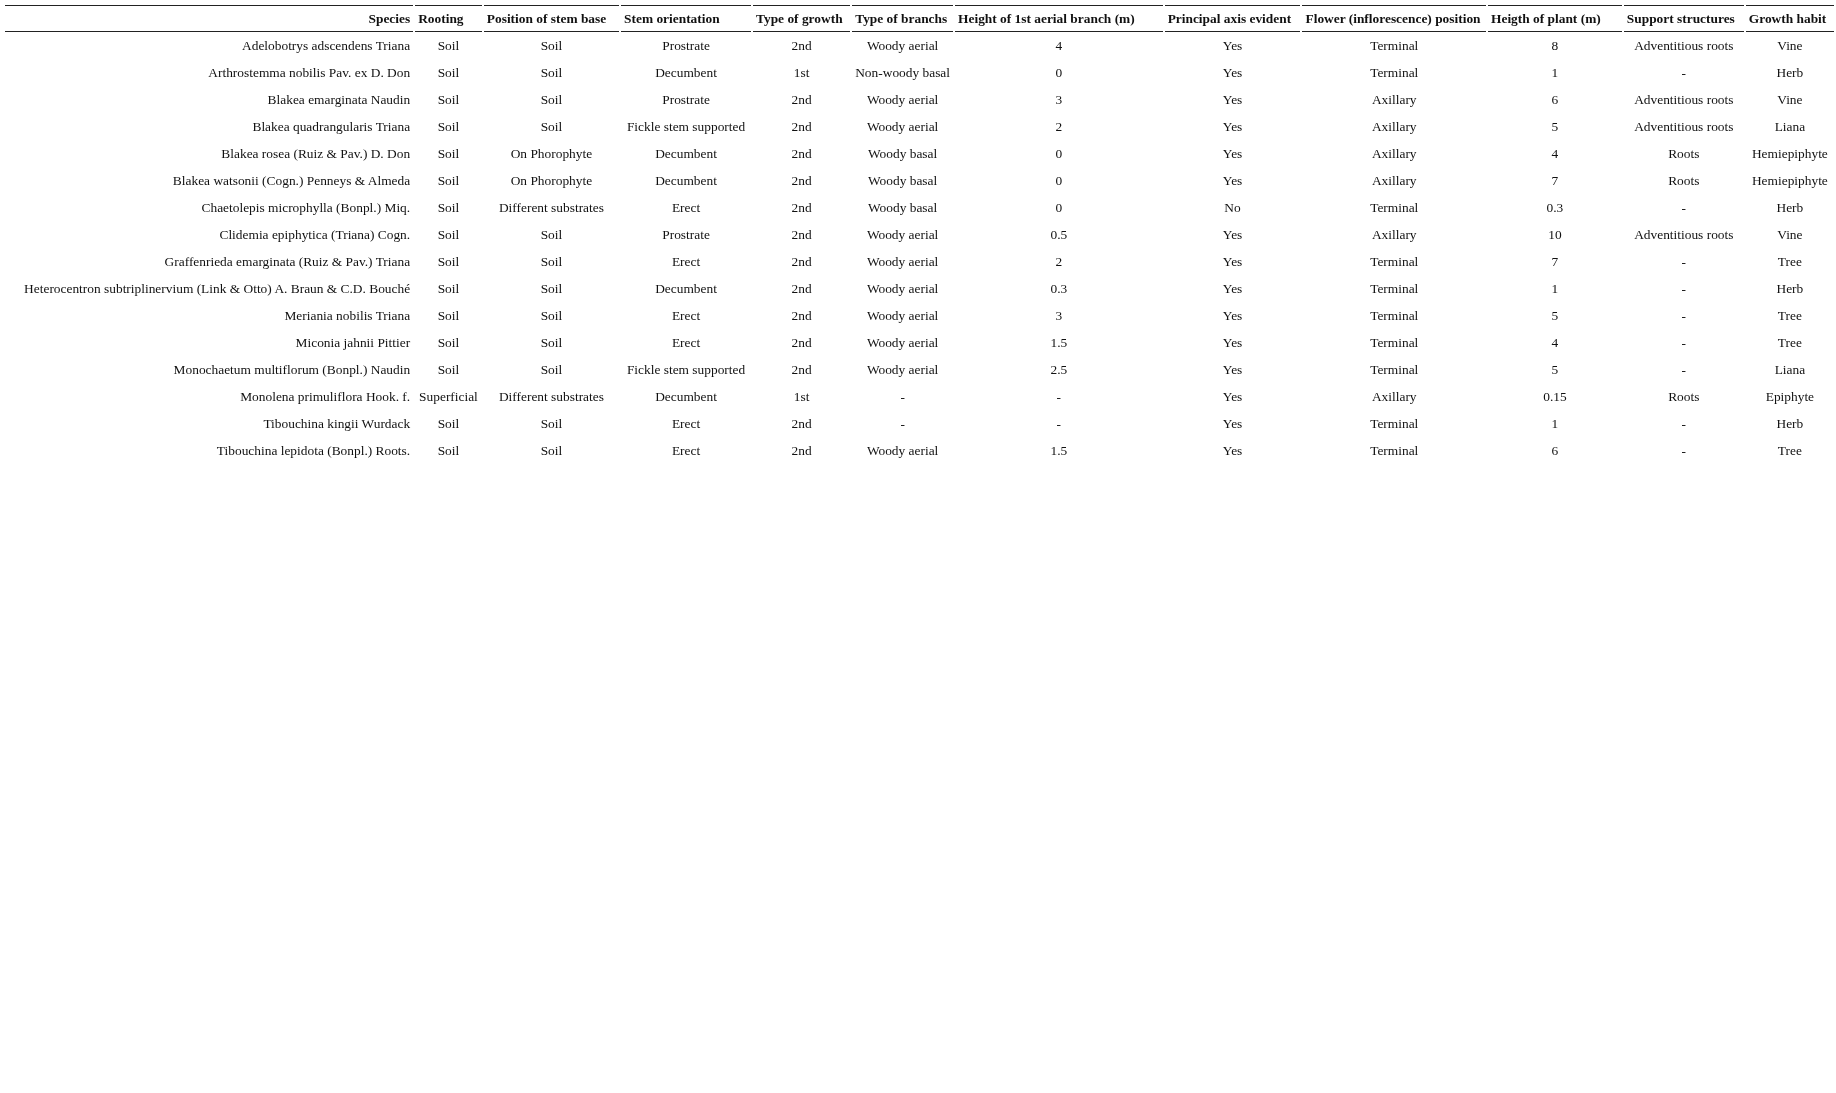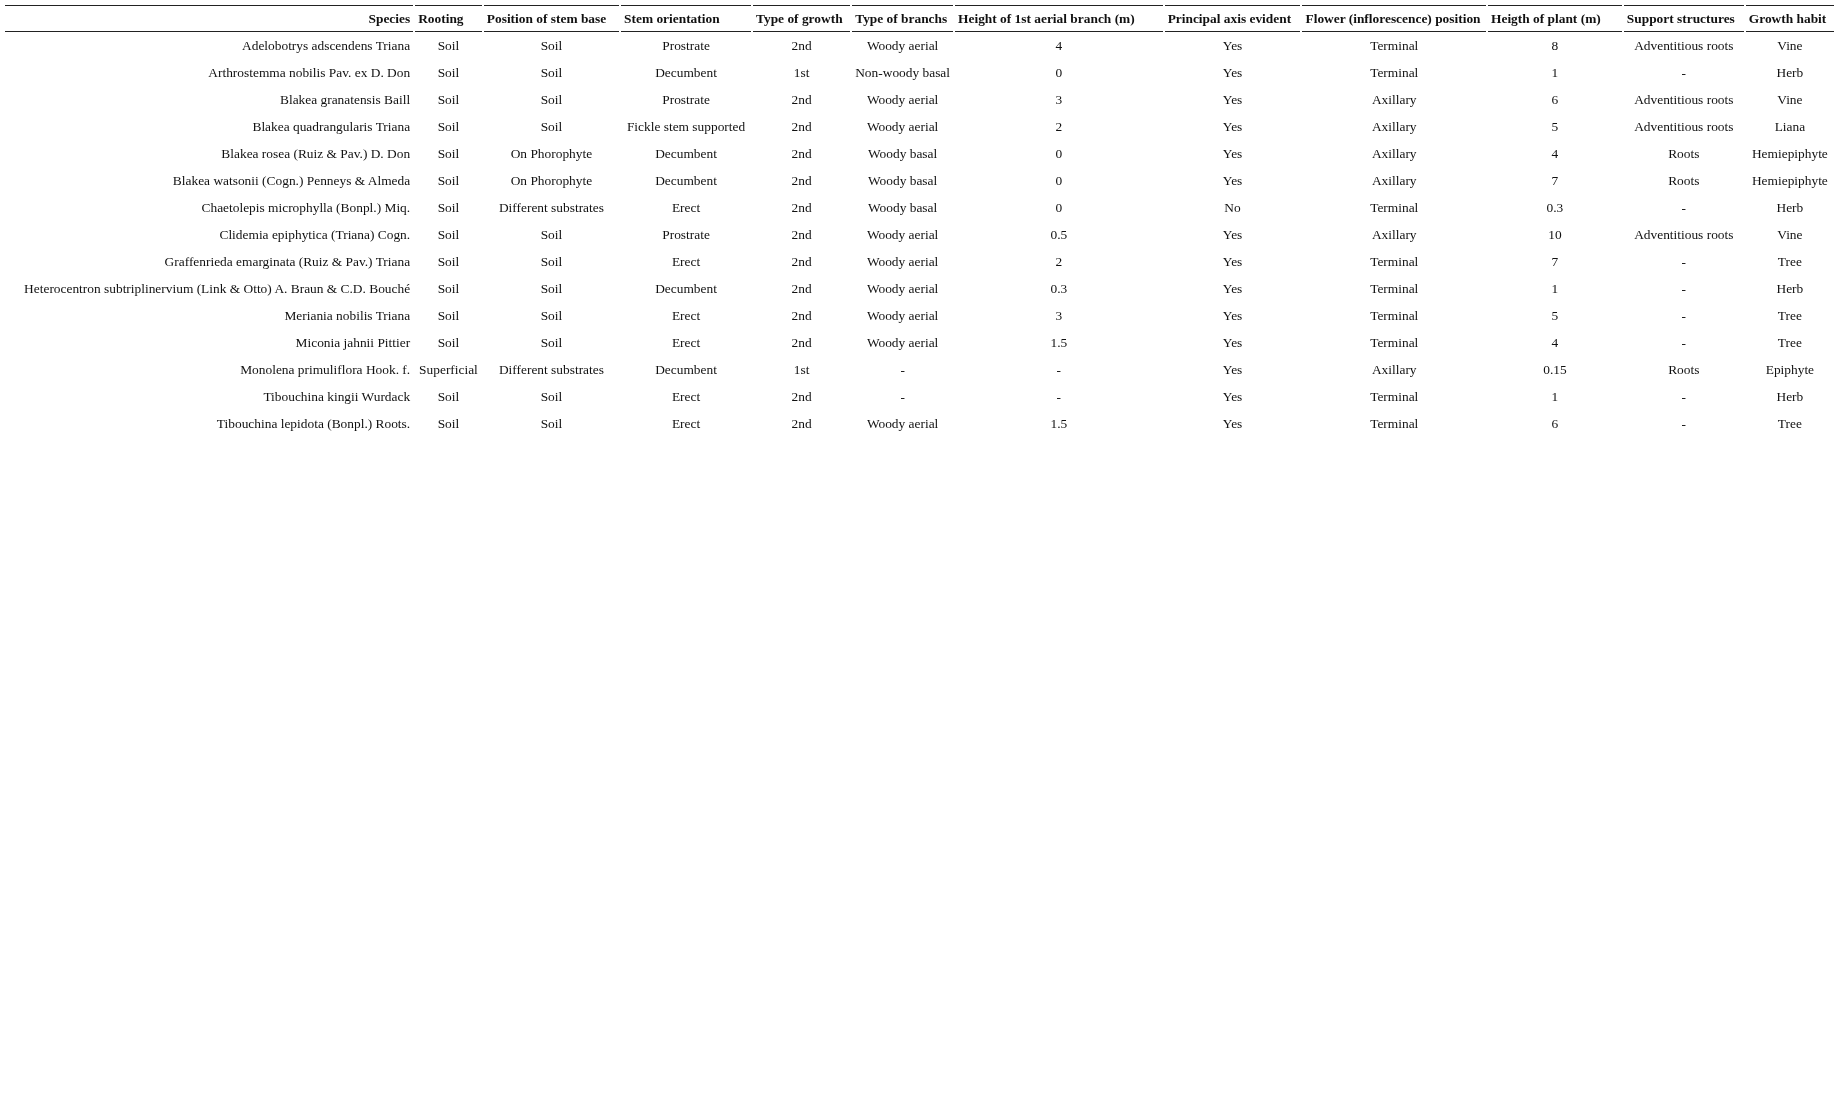--- a/index.html
+++ b/index.html
@@ -72,21 +72,21 @@
         <td>1st</td>
         <td>Non-woody basal</td>
         <td>0</td>
         <td>Yes</td>
         <td>Terminal</td>
         <td>1</td>
         <td>-</td>
         <td>Herb</td>
       </tr>
       <tr>
-        <td class="species">Blakea granatensis Baill</td>
+        <td class="species">Blakea emarginata Naudin</td>
         <td>Soil</td>
         <td>Soil</td>
         <td>Prostrate</td>
         <td>2nd</td>
         <td>Woody aerial</td>
         <td>3</td>
         <td>Yes</td>
         <td>Axillary</td>
         <td>6</td>
         <td>Adventitious roots</td>
@@ -210,20 +210,34 @@
         <td>Soil</td>
         <td>Erect</td>
         <td>2nd</td>
         <td>Woody aerial</td>
         <td>1.5</td>
         <td>Yes</td>
         <td>Terminal</td>
         <td>4</td>
         <td>-</td>
         <td>Tree</td>
+      </tr>
+      <tr>
+        <td class="species">Monochaetum multiflorum (Bonpl.) Naudin</td>
+        <td>Soil</td>
+        <td>Soil</td>
+        <td>Fickle stem supported</td>
+        <td>2nd</td>
+        <td>Woody aerial</td>
+        <td>2.5</td>
+        <td>Yes</td>
+        <td>Terminal</td>
+        <td>5</td>
+        <td>-</td>
+        <td>Liana</td>
       </tr>
       <tr>
         <td class="species">Monolena primuliflora Hook. f.</td>
         <td>Superficial</td>
         <td>Different substrates</td>
         <td>Decumbent</td>
         <td>1st</td>
         <td>-</td>
         <td>-</td>
         <td>Yes</td>

